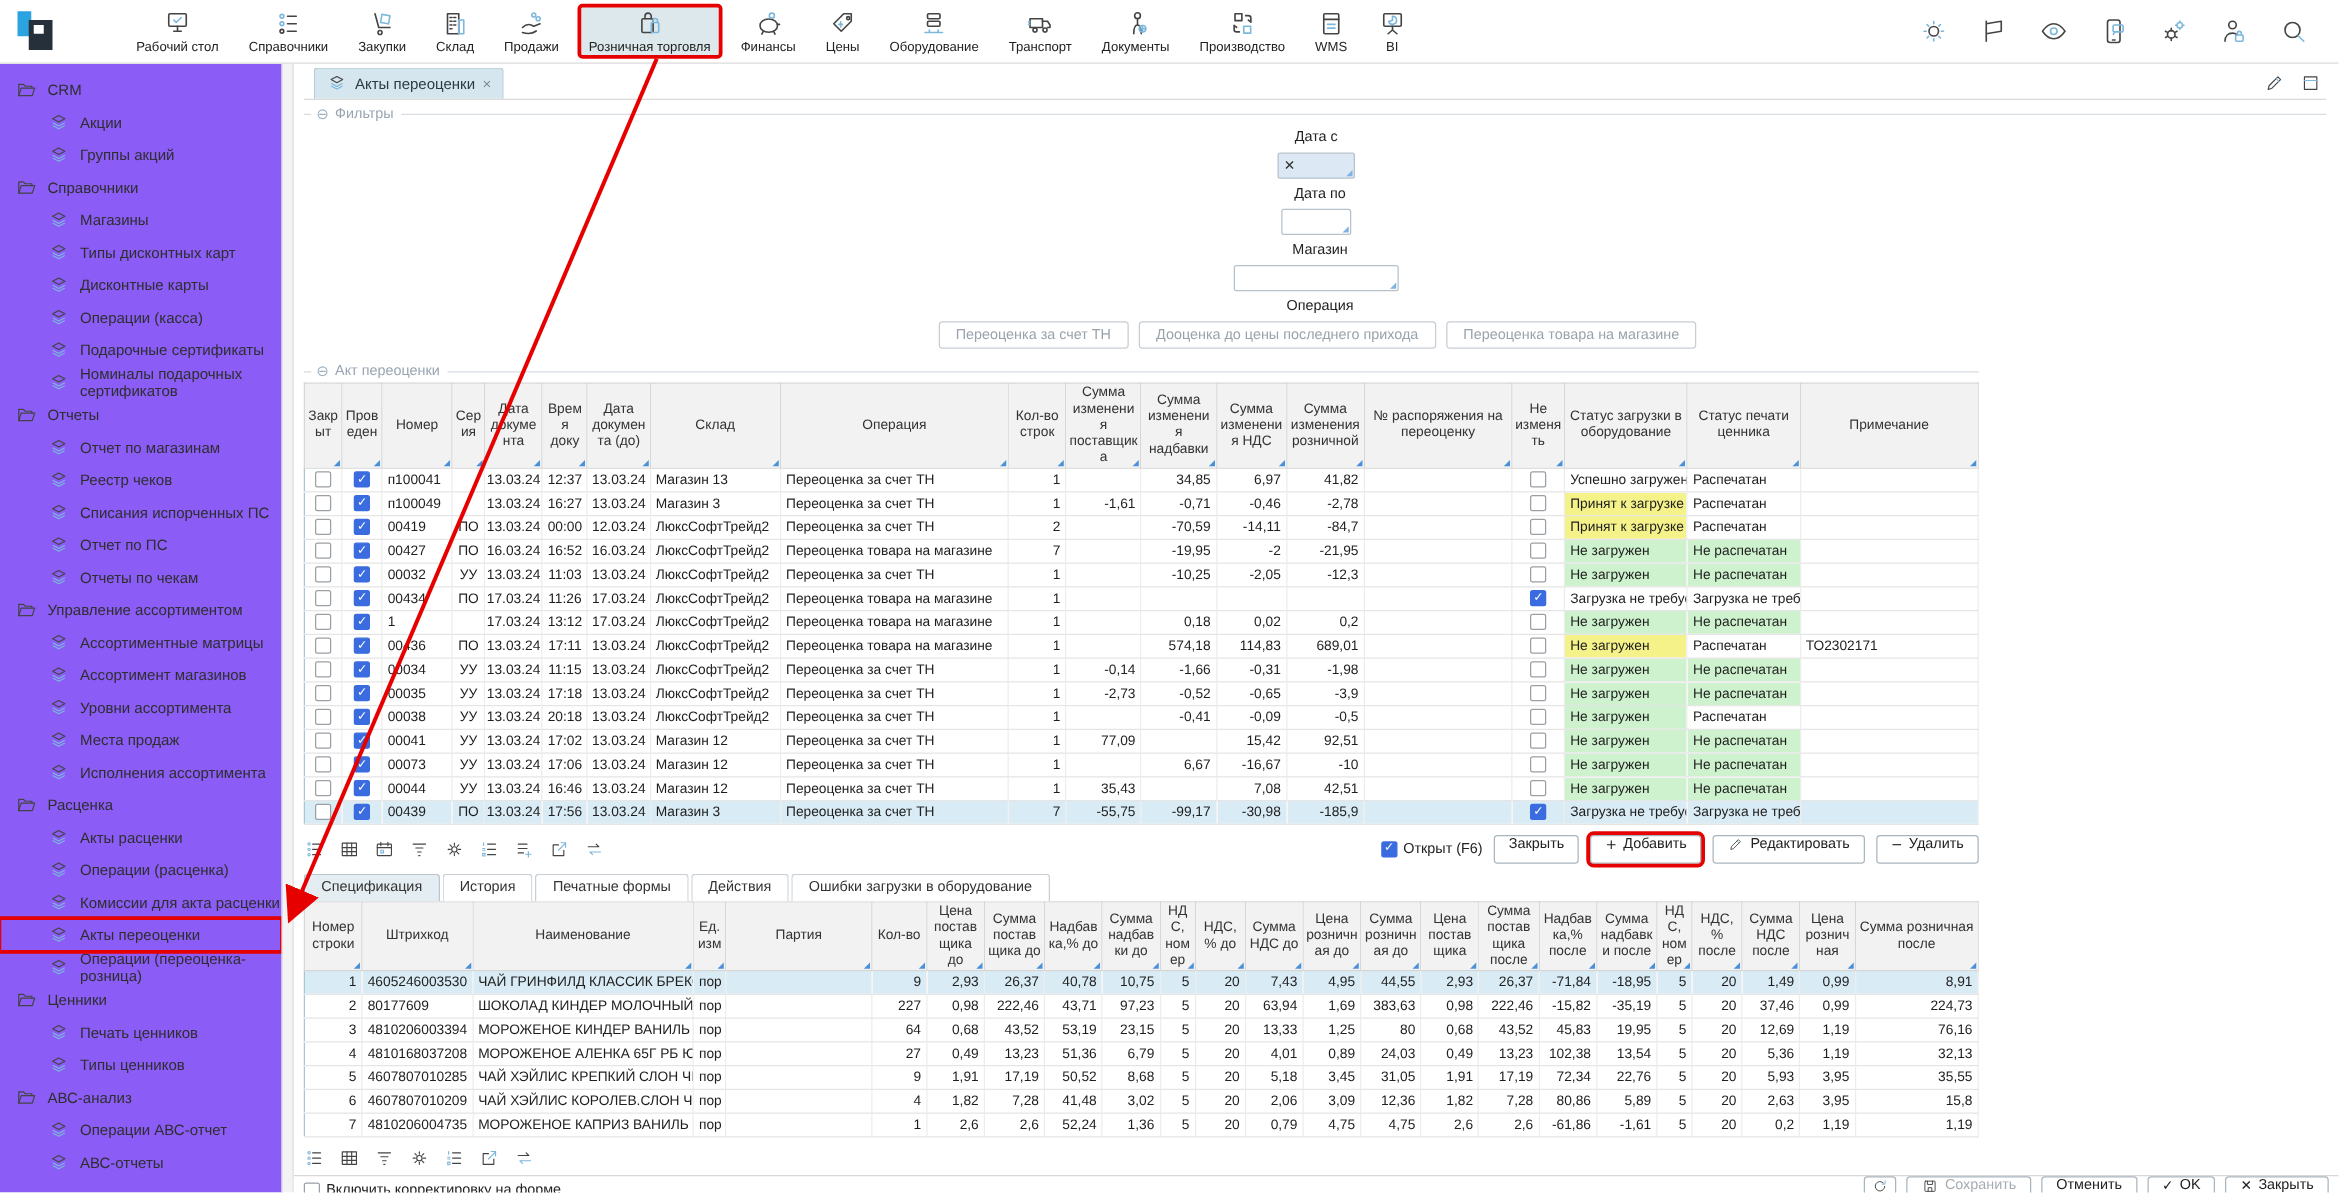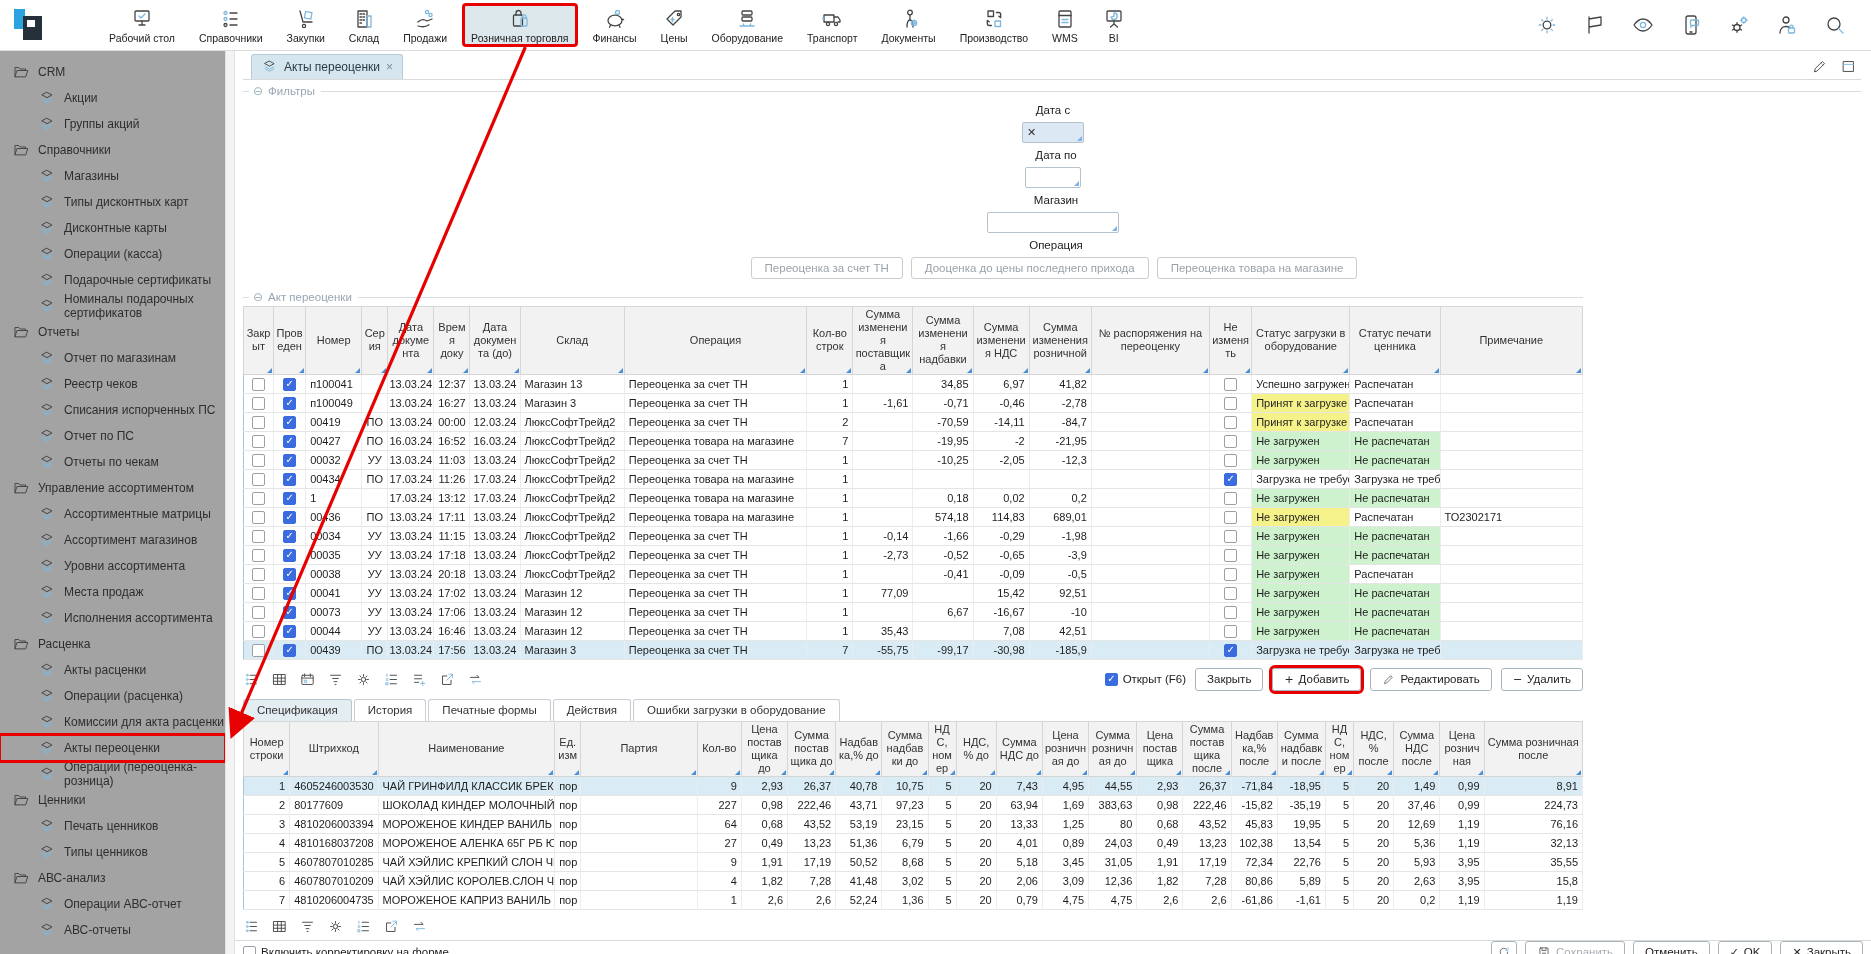--- a/index.html
+++ b/index.html
@@ -19,21 +19,21 @@
   .tb-right { margin-left:auto; display:flex; gap:24px; margin-right:24px; align-items:center; }
   .ic { width:24px; height:24px; display:block; }
   .ic g { fill:none; stroke:#444; stroke-width:1.3; stroke-linecap:round; stroke-linejoin:round; }
   .ic .a { stroke:var(--icon-accent,#7db7dc); }
   .ic.small { width:17px; height:17px; }
   .ic.tree { width:18px; height:18px; }
   .annot-box { outline:3px solid var(--annot,#e60000); outline-offset:-1px; }
 
   
   .layout { display:flex; height:903px; }
-  .sidebar { width:226px; flex:none; border-right:1px solid #e2e2e2; padding-top:8px; overflow:hidden; background:#a3a3a3; }
+  .sidebar { width:226px; flex:none; border-right:1px solid #e2e2e2; padding-top:8px; overflow:hidden; background:#8b5cf6; }
   .tree-row { height:26px; display:flex; align-items:center; gap:8px; cursor:pointer; font-size:12px; color:#2e2e2e; }
   .tree-row.folder { padding-left:12px; }
   .tree-row.leaf { padding-left:38px; }
   .tree-row.annot-red { outline:3px solid var(--annot,#e60000); outline-offset:-1px; }
   .splitter { width:9px; flex:none; background:#f3f3f3; border-right:1px solid #e0e0e0; }
   .content { flex:1; display:flex; flex-direction:column; padding:3px 10px 0 8px; position:relative; min-width:0; }
 
   
   .tab-row { height:27px; display:flex; align-items:flex-end; border-bottom:1px solid #dadada; }
   .tab { display:flex; align-items:center; gap:6px; background:#d6e6ee; border:1px solid #b5ccd8; border-bottom:none; border-radius:3px 3px 0 0; padding:3px 9px 4px; font-size:12px; color:#2b3a45; margin-left:8px; cursor:pointer; }
@@ -70,21 +70,21 @@
 
   .cb { width:13px; height:13px; border:1px solid #9aa0a6; border-radius:2px; background:#fff; display:inline-block; vertical-align:middle; position:relative; cursor:pointer; }
   .cb.on { background:var(--accent,#3a6ce0); border-color:var(--accent,#3a6ce0); }
   .cb.on::after { content:"✓"; color:#fff; font-size:10px; position:absolute; left:1.5px; top:-0.5px; font-family:"DejaVu Sans",sans-serif; }
 
   
   .action-row { display:flex; align-items:center; margin-top:8px; gap:8px; }
   .strip { display:flex; gap:11px; align-items:center; }
   .strip .icw { cursor:pointer; }
   .action-right { margin-left:auto; display:flex; align-items:center; gap:9px; }
-  .btn { height:23px; border:1px solid #a9b5bd; background:#fff; border-radius:3px; font-size:11.5px; color:#222; padding:0 11px; display:inline-flex; align-items:center; gap:5px; cursor:pointer; white-space:nowrap; }
+  .btn { height:23px; border:1px solid #a9b5bd; background:#fff; border-radius:3px; font-size:11.5px; color:#222; padding:0 11px; display:inline-flex; gap:5px; cursor:pointer; white-space:nowrap; }
   .btn .bi { font-family:"DejaVu Sans",sans-serif; font-size:11px; }
   .btn.disabled { color:#a5adb4; }
   .btn.iconbtn { padding:0 5px; }
   .annot-btn { outline:3px solid var(--annot,#e60000); outline-offset:0px; }
   .cbrow { display:inline-flex; align-items:center; gap:5px; font-size:11.5px; color:#222; cursor:pointer; }
 
   
   .tabs2 { display:flex; margin-top:8px; gap:2px; }
   .tab2 { padding:4px 13px 5px; font-size:11.5px; color:#333; border:1px solid #c9cfd4; border-bottom:none; background:#fff; border-radius:3px 3px 0 0; cursor:pointer; }
   .tab2.active { background:#e4edf2; border-color:#b9c6cf; }
@@ -1037,21 +1037,21 @@
                 <td>00034</td>
                 <td class="ctr">УУ</td>
                 <td class="ctr">13.03.24</td>
                 <td class="ctr">11:15</td>
                 <td class="ctr">13.03.24</td>
                 <td>ЛюксСофтТрейд2</td>
                 <td>Переоценка за счет ТН</td>
                 <td class="num">1</td>
                 <td class="num">-0,14</td>
                 <td class="num">-1,66</td>
-                <td class="num">-0,29</td>
+                <td class="num">-0,31</td>
                 <td class="num">-1,98</td>
                 <td></td>
                 <td class="ctr"><span class="cb"></span></td>
                 <td class=" st-green">Не загружен</td>
                 <td class=" st-green">Не распечатан</td>
                 <td></td>
               </tr>
               <tr class="">
                 <td class="ctr"><span class="cb"></span></td>
                 <td class="ctr"><span class="cb on"></span></td>

